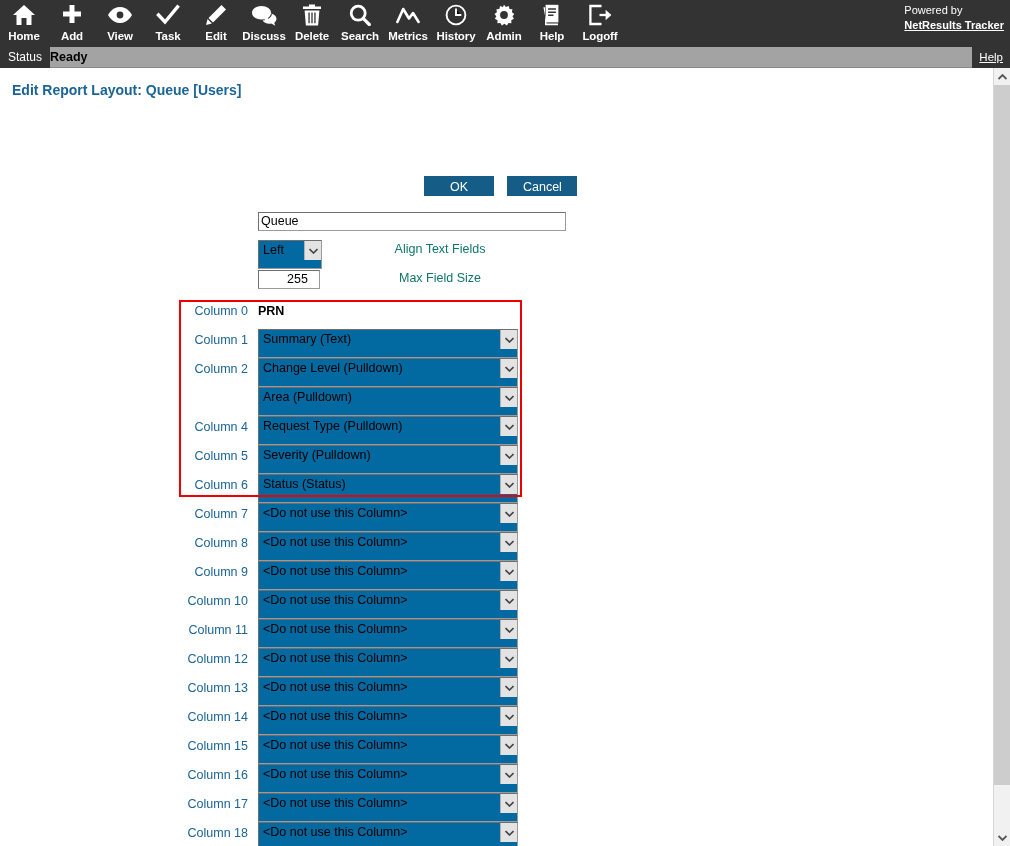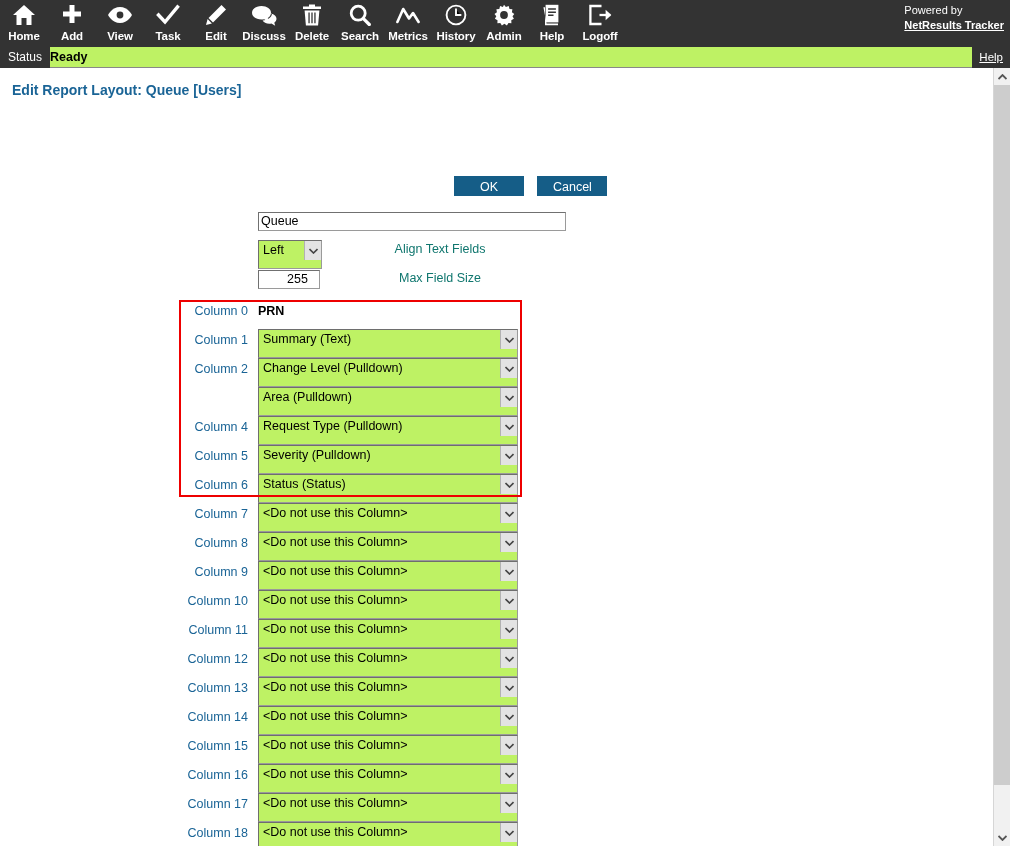--- a/index.html
+++ b/index.html
@@ -43,21 +43,21 @@
     position: absolute; right: 6px; top: 3px;
     text-align: left; color: #ffffff;
     font-size: 11px; line-height: 15px;
   }
   #brand .b2 { text-decoration: underline; font-weight: bold; cursor: pointer; display:block;}
 
   
   #statusbar {
     position: absolute; top: 47px; left: 0;
     width: 1010px; height: 21px;
-    background: #bef264;
+    background: #a3a3a3;
     border-bottom: 1px solid #888888;
   }
   #status-tag {
     position: absolute; left: 0; top: 0;
     height: 21px; padding: 0 8px;
     background: #333333; color: #ffffff;
     font-size: 12px; line-height: 21px;
     font-weight: normal;
   }
   #status-text {
@@ -90,21 +90,20 @@
   #btnrow { position: absolute; left: 424px; top: 108px; }
   .btn {
     display: inline-block;
     width: 70px; height: 20px;
     background: #155d87; color: #ffffff;
     border: none;
     font-size: 12.5px; line-height: 20px;
     text-align: center; cursor: pointer;
     font-family: "Liberation Sans", sans-serif;
     vertical-align: top;
-    margin-left: 30px;
   }
   #btn-cancel { margin-left: 9px; }
 
   
   .frow { position: absolute; left: 0; width: 560px; height: 24px; }
   .flabel {
     position: absolute; right: 0; top: 0;
     width: 240px; text-align: center;
     font-size: 12.5px; color: #0f766e;
     line-height: 18px;
@@ -122,21 +121,21 @@
   #f-name input { width: 308px; }
   #f-max input  { width: 62px; padding-left: 28px; }
 
   
   .sel {
     position: relative;
     display: inline-block;
     height: 29px;
     border: 1px solid #9a9a9a;
     border-top-color: #6e6e6e; border-left-color: #6e6e6e;
-    background: #bef264;
+    background: #0369a1;
     cursor: pointer;
     vertical-align: top;
   }
   .sel .seltext {
     position: absolute; left: 4px; top: 0; right: 20px;
     font-size: 12.5px; line-height: 19px; color: #000000;
     white-space: nowrap; overflow: hidden;
   }
   .sel .arrow {
     position: absolute; right: 0; top: 0;

